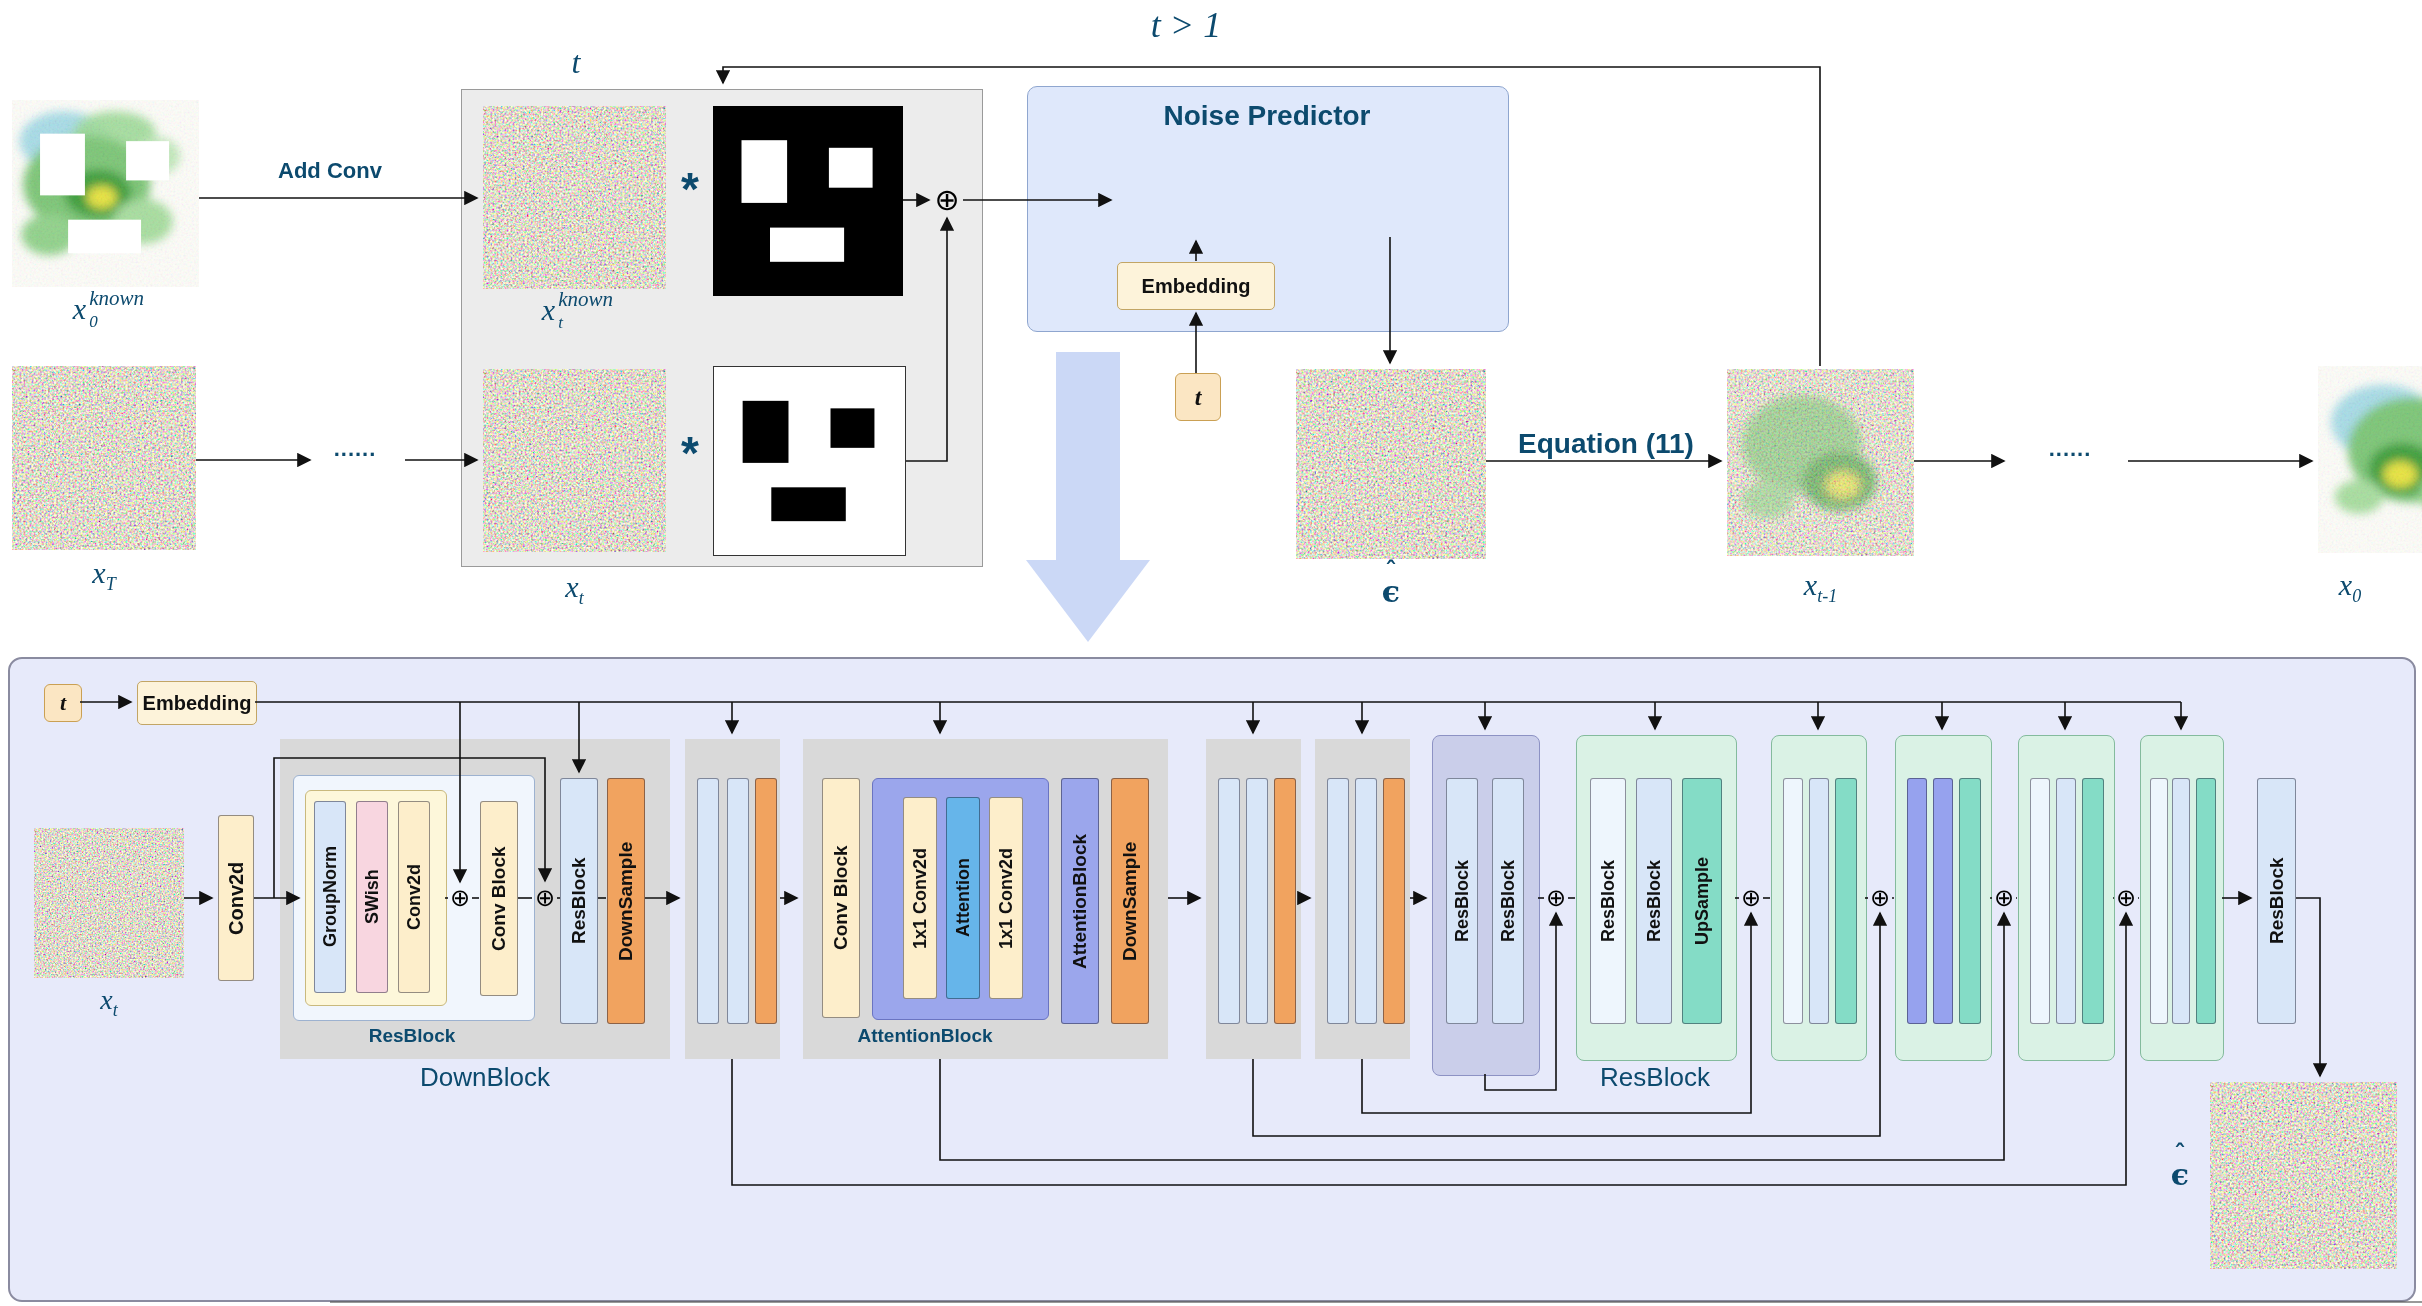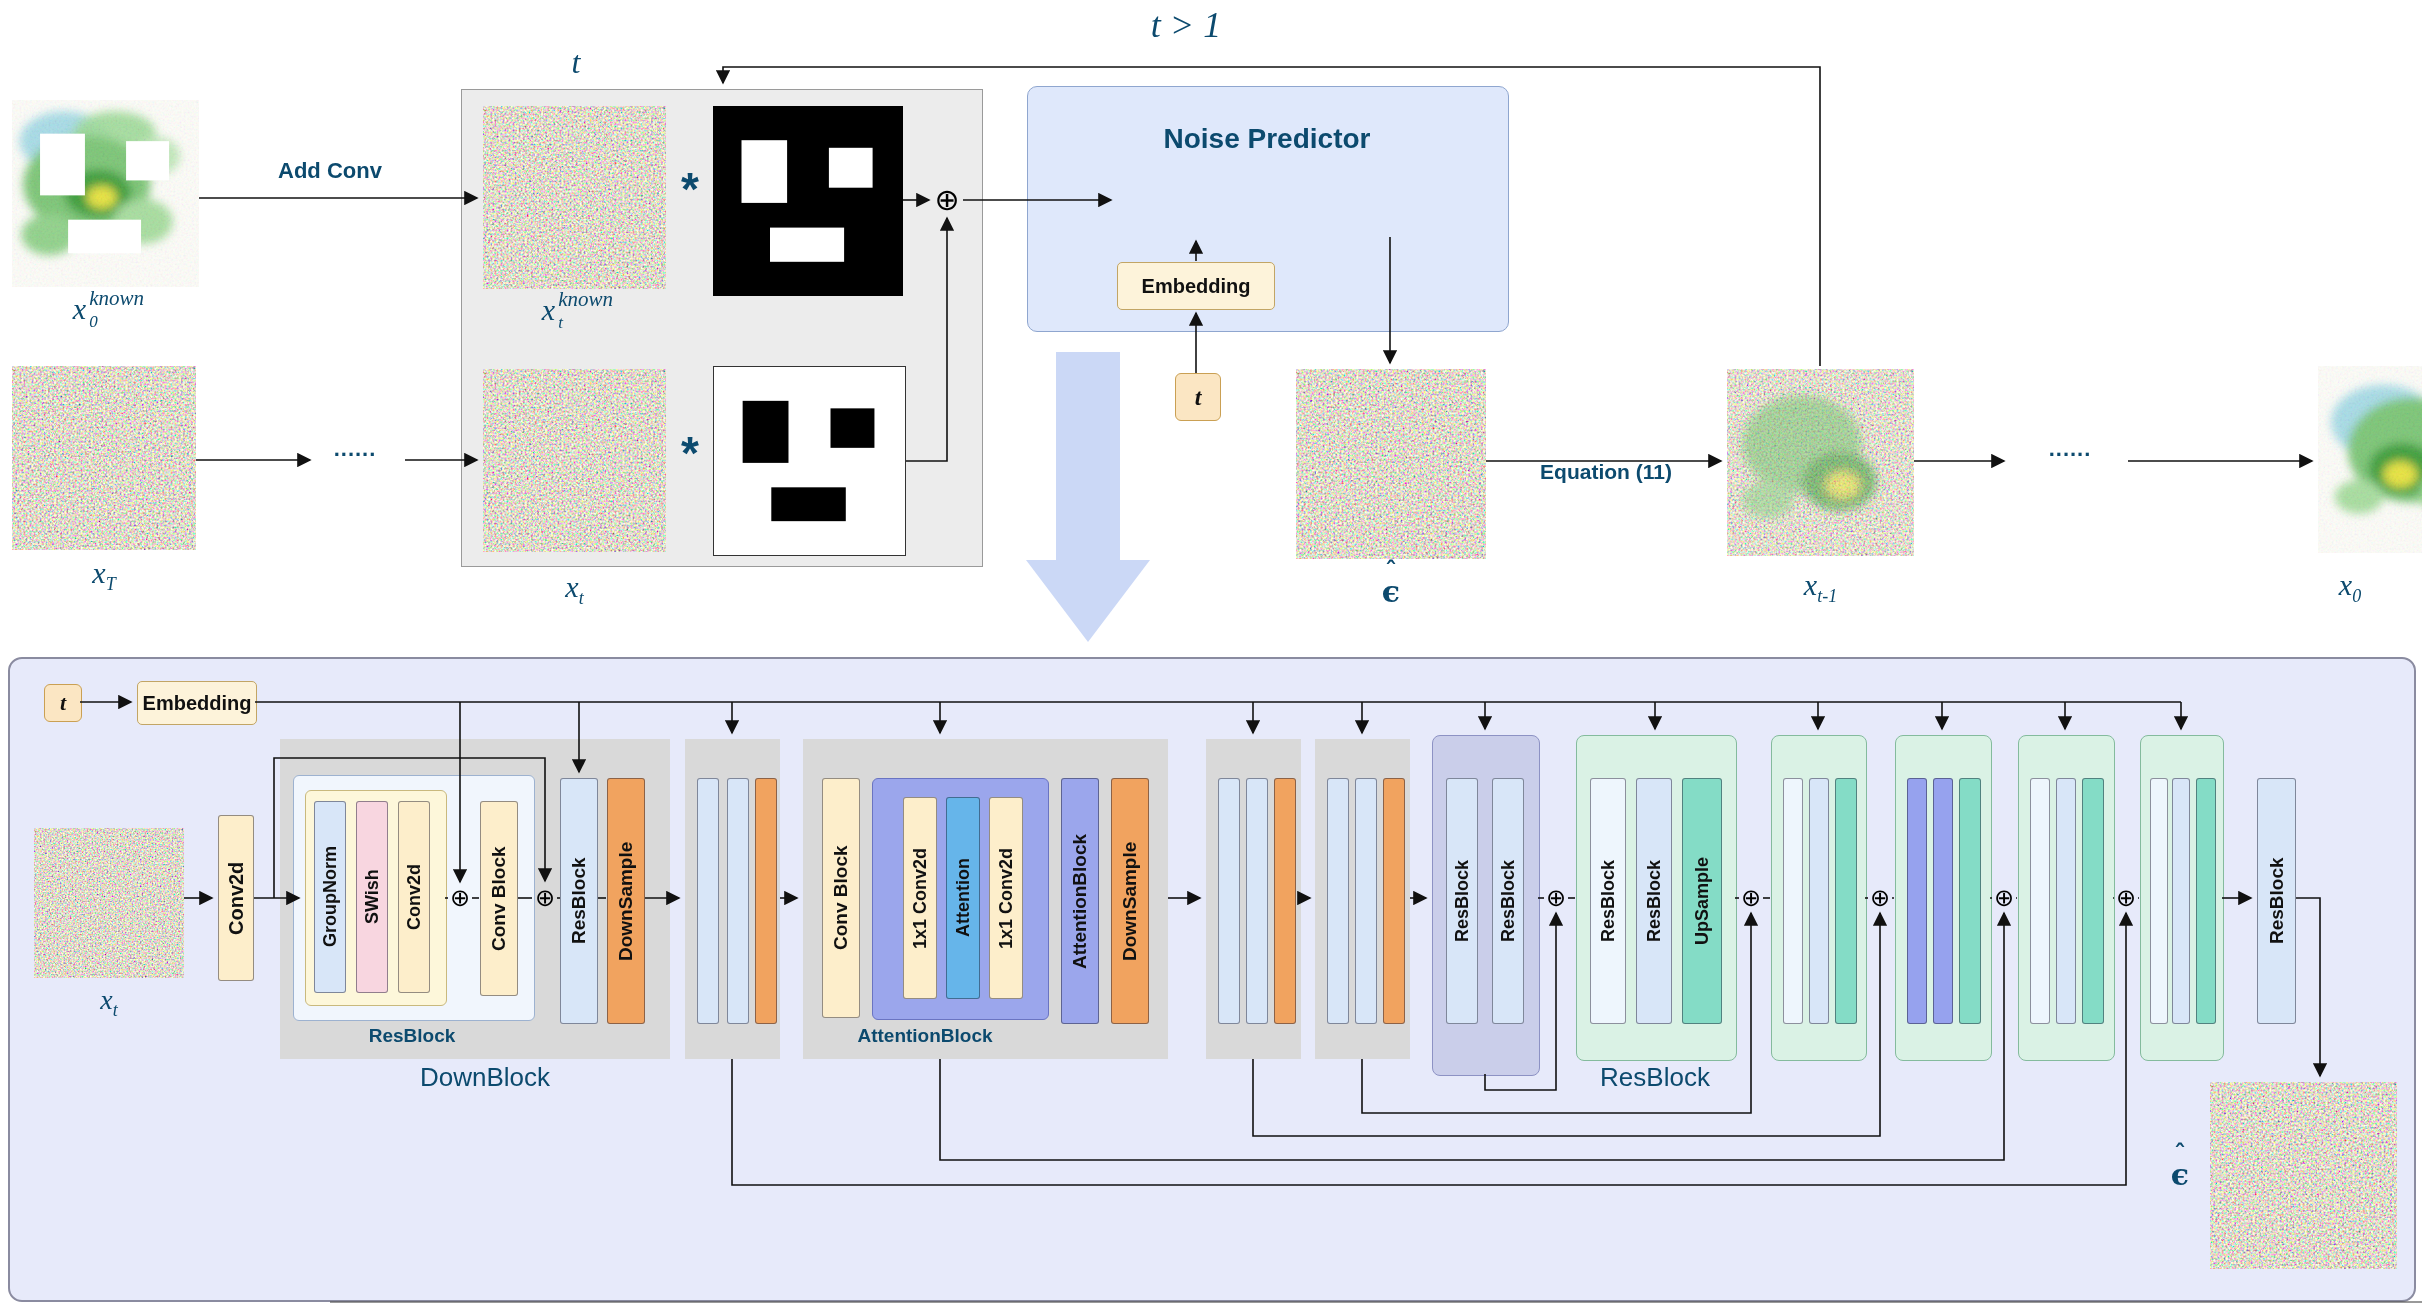--- a/index.html
+++ b/index.html
@@ -145,38 +145,38 @@
       <rect width="100" height="100" fill="#f6f3ec"></rect>
       <rect width="100" height="100" filter="url(#noiseF)" opacity="0.95"></rect>
     </svg>
   </div>
   <div class="caption math" style="left:12px;top:556px;width:184px;font-size:30px;">
     <span>x</span><sub class="msub2">T</sub>
   </div>
   <div class="caption bold" style="left:305px;top:436px;width:100px;font-size:22px;letter-spacing:1px;">......</div>
 
   <div class="np-box" style="left:1027px;top:86px;width:480px;height:244px;"></div>
-  <div class="caption bold" style="left:1027px;top:100px;width:480px;font-size:28px;margin-top:23px;">Noise Predictor</div>
+  <div class="caption bold" style="left:1027px;top:100px;width:480px;font-size:28px;">Noise Predictor</div>
   <div class="emb-box" style="left:1117px;top:262px;width:156px;height:46px;font-size:20px;">Embedding</div>
   <div class="t-box" style="left:1175px;top:373px;width:44px;height:46px;font-size:24px;">t</div>
 
   <div class="img" style="left:1296px;top:369px;width:190px;height:190px;">
     <svg viewBox="0 0 100 100" preserveAspectRatio="none">
       <rect width="100" height="100" fill="#f6f3ec"></rect>
       <rect width="100" height="100" filter="url(#noiseF)" opacity="0.95"></rect>
     </svg>
   </div>
   <div class="caption" style="left:1296px;top:565px;width:190px;">
     <span class="eps">
         <span class="hat">ˆ</span>
         <span class="epsbase">ϵ</span>
       </span>
   </div>
 
-  <div class="caption bold" style="left:1500px;top:428px;width:212px;font-size:21px;margin-top:32px;">Equation (11)</div>
+  <div class="caption bold" style="left:1500px;top:428px;width:212px;font-size:28px;">Equation (11)</div>
 
   <div class="img" style="left:1727px;top:369px;width:187px;height:187px;">
     <svg viewBox="0 0 100 100" preserveAspectRatio="none">
       <rect width="100" height="100" fill="#f6f3ec"></rect>
       <rect width="100" height="100" filter="url(#noiseF)" opacity="0.85"></rect>
       <g filter="url(#blurF)" opacity="0.55">
         <ellipse cx="40" cy="40" rx="32" ry="26" fill="#79c474"></ellipse>
         <ellipse cx="60" cy="60" rx="20" ry="16" fill="#379b37"></ellipse>
         <ellipse cx="62" cy="62" rx="9" ry="7" fill="#e6e23c"></ellipse>
         <ellipse cx="22" cy="70" rx="14" ry="10" fill="#8ed089"></ellipse>

